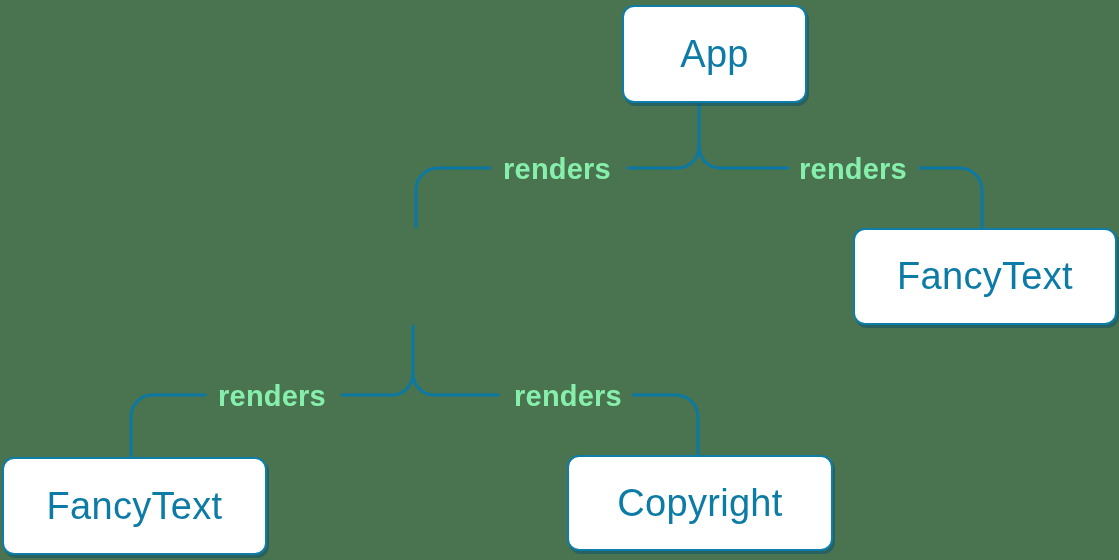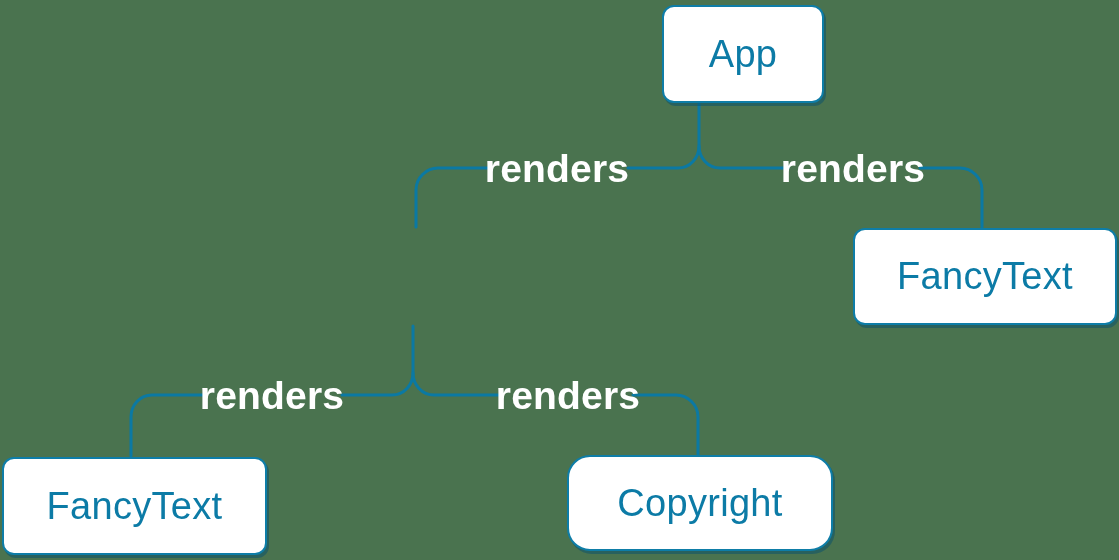--- a/index.html
+++ b/index.html
@@ -40,32 +40,32 @@
     justify-content: center;
     color: #0c7ba6;
     font-size: 38px;
     font-weight: 500;
     letter-spacing: 0.3px;
     white-space: nowrap;
   }
   .edge-label {
     position: absolute;
     transform: translate(-50%, -50%);
-    color: #ffffff;
-    font-size: 39px;
+    color: #86efac;
+    font-size: 29px;
     font-weight: 700;
     letter-spacing: 0.2px;
     white-space: nowrap;
   }
   
-  #node-app                  { left: 622px; top: 5px;   width: 162px; height: 98px; margin-left: 40px; }
+  #node-app                  { left: 622px; top: 5px;   width: 185px; height: 98px; }
   #node-inspiration-generator{ left: 197px; top: 228px; width: 458px; height: 97px; }
   #node-fancy-text-right     { left: 853px; top: 228px; width: 264px; height: 97px; }
   #node-fancy-text-bottom    { left: 2px;   top: 457px; width: 265px; height: 98px; }
-  #node-copyright            { left: 567px; top: 455px; width: 266px; height: 96px; border-radius: 23px; }
+  #node-copyright            { left: 567px; top: 455px; width: 266px; height: 96px; }
   
   #edge-label-0 { left: 557px; top: 169px; }
   #edge-label-1 { left: 853px; top: 169px; }
   #edge-label-2 { left: 272px; top: 396px; }
   #edge-label-3 { left: 568px; top: 396px; }
 </style>
 </head>
 <body>
 
 <div id="stage">

